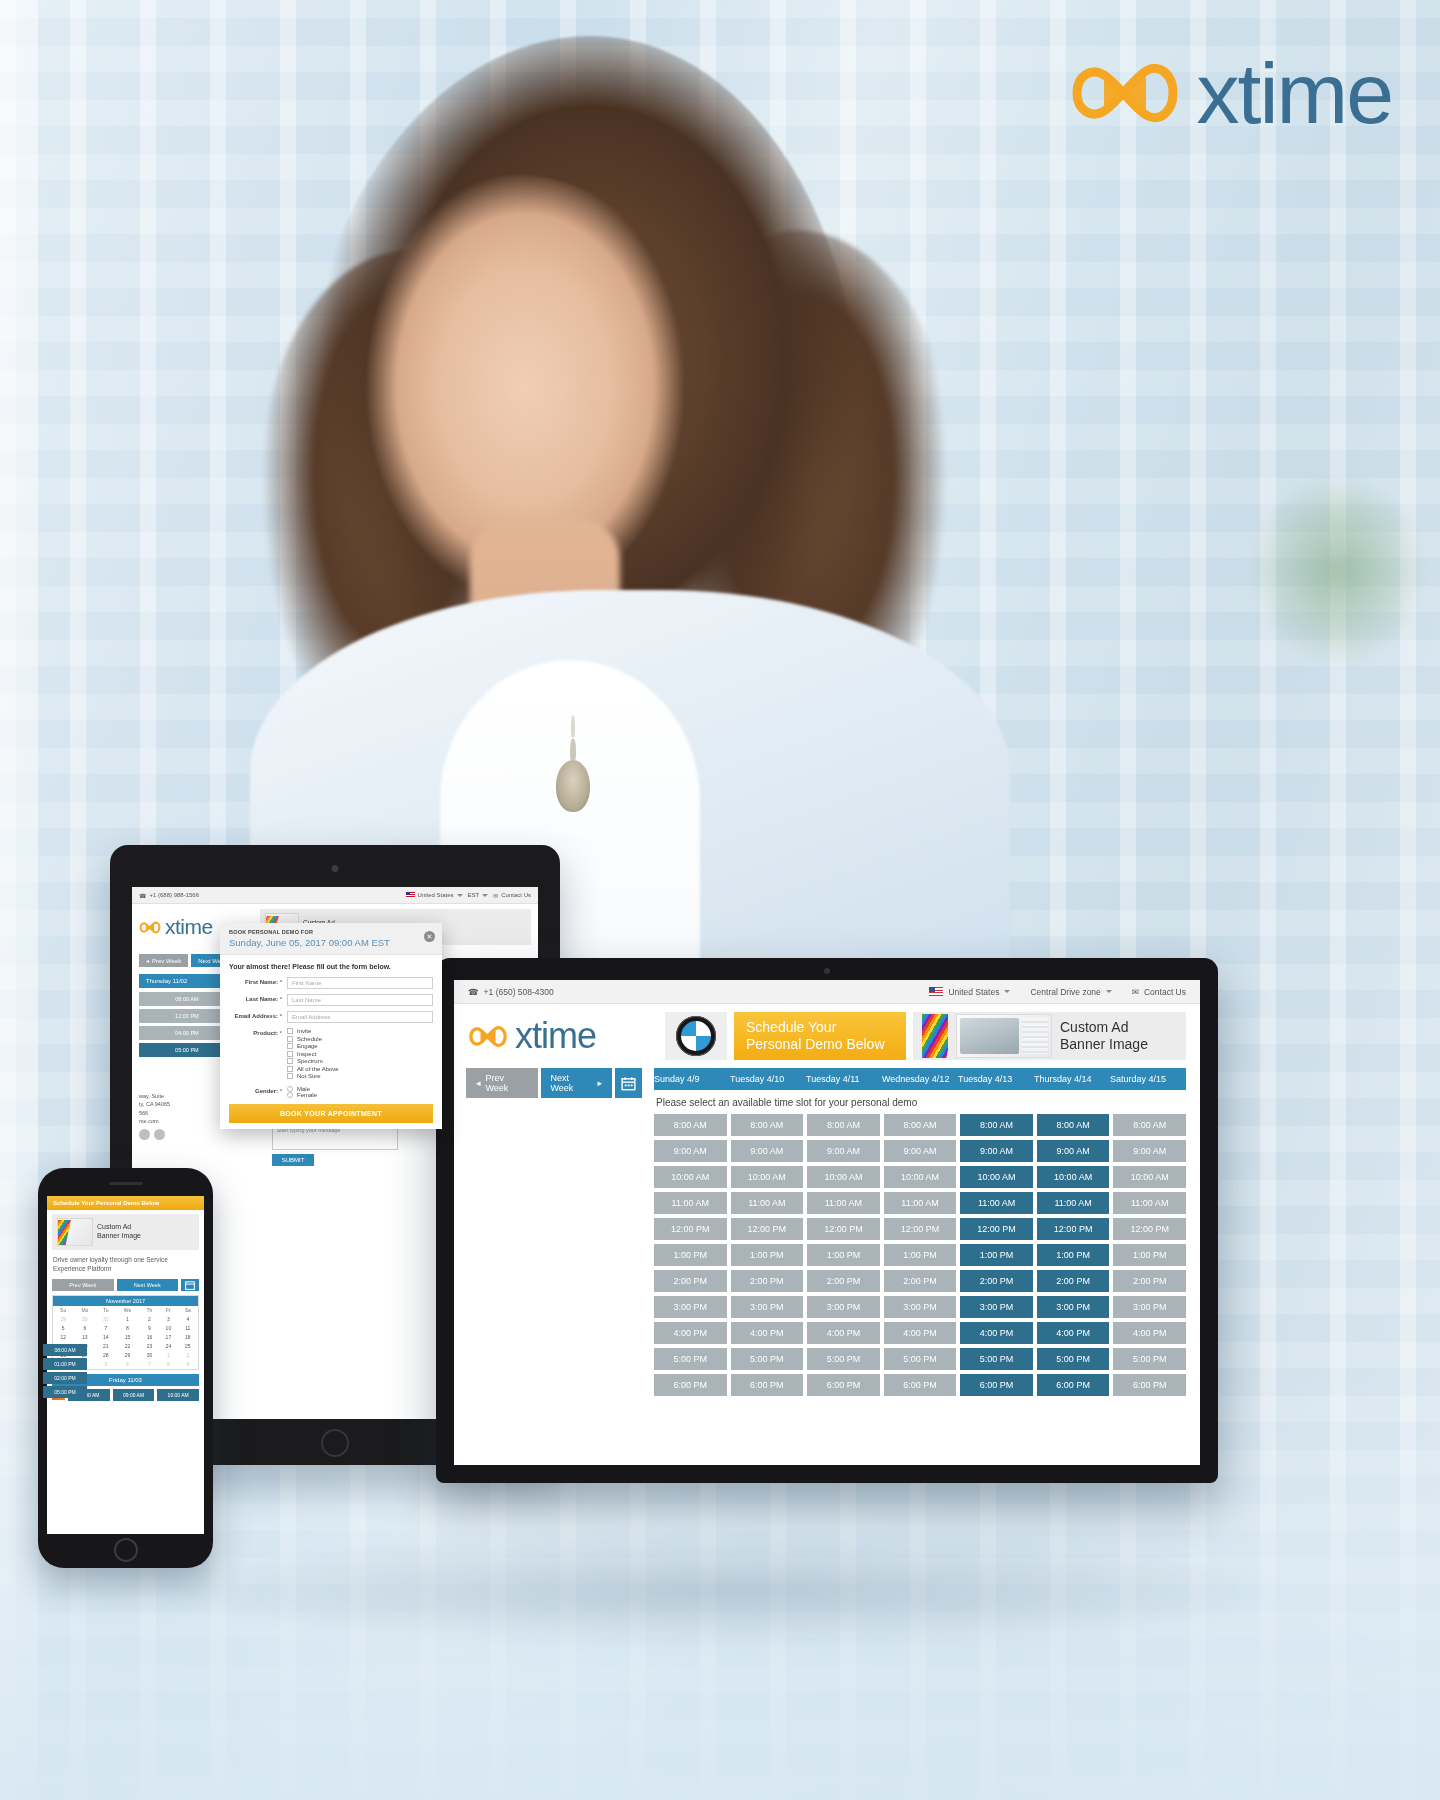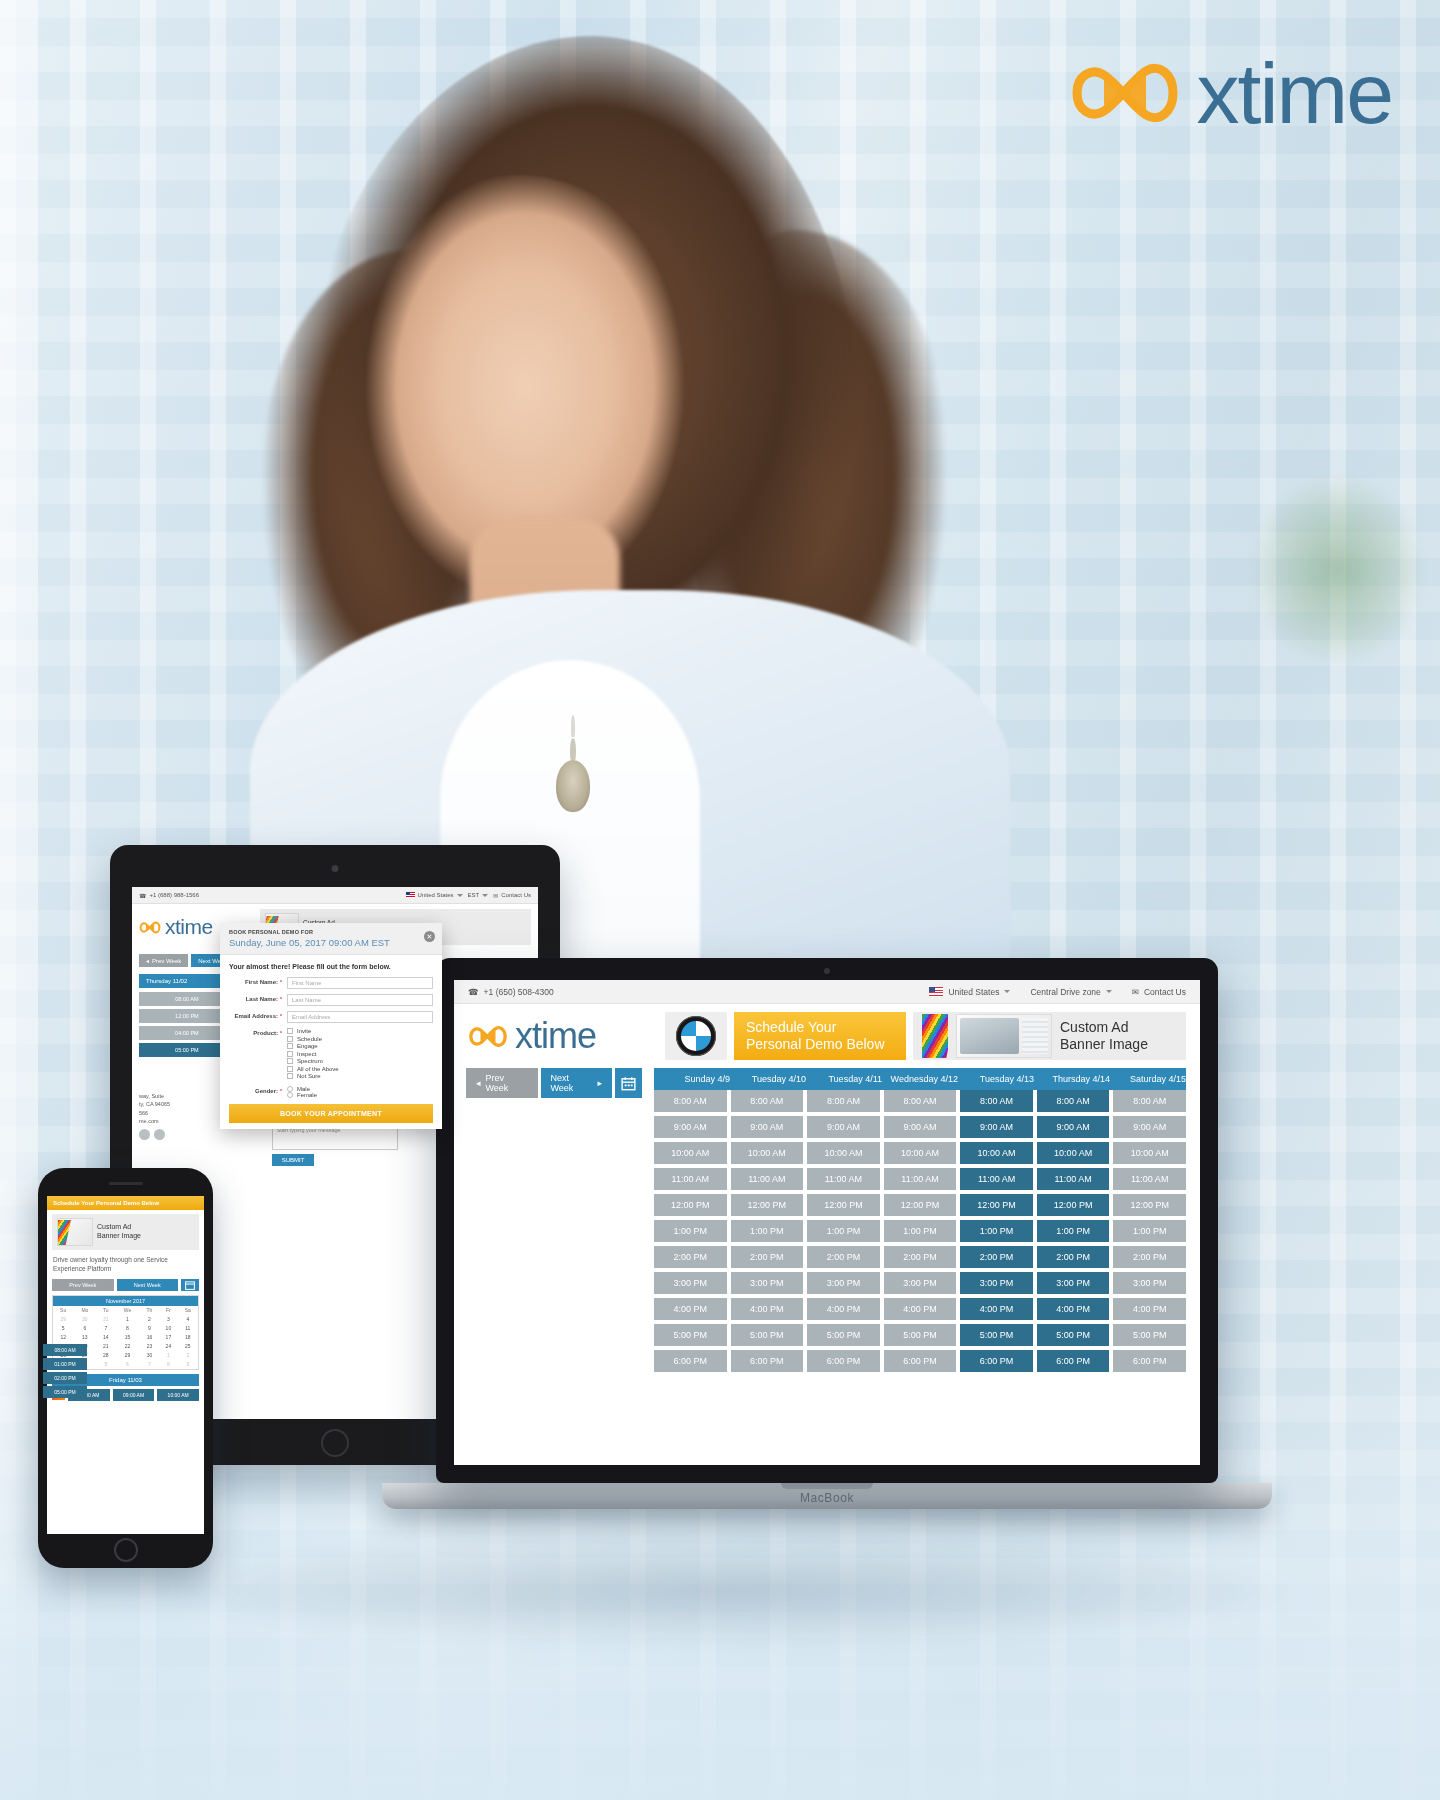--- a/index.html
+++ b/index.html
@@ -267,21 +267,21 @@
   .l-body{display:flex;}
   .l-left{width:200px;padding:0 12px;}
   .l-weeknav{display:flex;gap:3px;margin-bottom:4px;}
   .l-wbtn{font-size:9px;color:#fff;background:#9aa0a3;padding:5px 10px;display:flex;align-items:center;gap:5px;}
   .l-wbtn.blue{background:#2e89b8;}
   .l-calbtn{width:28px;background:#2e89b8;display:flex;align-items:center;justify-content:center;}
   .l-tagline{font-size:20px;line-height:1.28;color:#6e7780;padding:48px 0 0 8px;font-weight:300;}
 
   .l-right{flex:1;padding-right:14px;}
   .l-days{display:grid;grid-template-columns:repeat(7,1fr);background:#2e89b8;}
-  .l-day{color:#fff;font-size:9px;text-align:right;padding:6px 0;}
+  .l-day{color:#fff;font-size:9px;text-align:left;padding:6px 0;}
   .l-hint{font-size:10px;color:#444;padding:7px 0 6px 2px;}
   .l-grid{display:grid;grid-template-columns:repeat(7,1fr);gap:4px;}
   .l-slot{background:#a9b3b8;color:#fff;font-size:9px;text-align:center;padding:6px 0;}
   .l-slot.sel{background:#2e6f8e;}
 
   
   #floor-shadow{
     position:absolute;left:150px;bottom:150px;width:1150px;height:120px;
     background:radial-gradient(ellipse at center, rgba(60,90,115,.22) 0%, rgba(60,90,115,0) 70%);
     filter:blur(6px);
@@ -600,24 +600,20 @@
     <div class="p-row" id="phone-row-times">
       <div class="ic"></div>
     <div class="s">08:00 AM</div>
         <div class="s">09:00 AM</div>
         <div class="s">10:00 AM</div>
       </div>
   </div>
 </div>
 
 <div id="laptop">
-  <div class="base">
-    <div class="notch"></div>
-    <div class="word">MacBook</div>
-  </div>
   <div class="lid">
     <div class="cam"></div>
     <div id="screen">
 
       <div class="l-topbar">
         <span class="ph">
           <span>☎</span>
           <span>+1 (650) 508-4300</span>
         </span>
         <span class="spacer"></span>
@@ -689,20 +685,21 @@
         <div class="l-right">
           <div class="l-days" id="laptop-days">
               <div class="l-day">Sunday 4/9</div>
               <div class="l-day">Tuesday 4/10</div>
               <div class="l-day">Tuesday 4/11</div>
               <div class="l-day">Wednesday 4/12</div>
               <div class="l-day">Tuesday 4/13</div>
               <div class="l-day">Thursday 4/14</div>
               <div class="l-day">Saturday 4/15</div>
             </div>
+          <div class="l-hint">Please select an available time slot for your personal demo</div>
           <div class="l-grid" id="laptop-grid">
               <div class="l-slot">8:00 AM</div>
               <div class="l-slot">8:00 AM</div>
               <div class="l-slot">8:00 AM</div>
               <div class="l-slot">8:00 AM</div>
               <div class="l-slot sel">8:00 AM</div>
               <div class="l-slot sel">8:00 AM</div>
               <div class="l-slot">8:00 AM</div>
               <div class="l-slot">9:00 AM</div>
               <div class="l-slot">9:00 AM</div>

